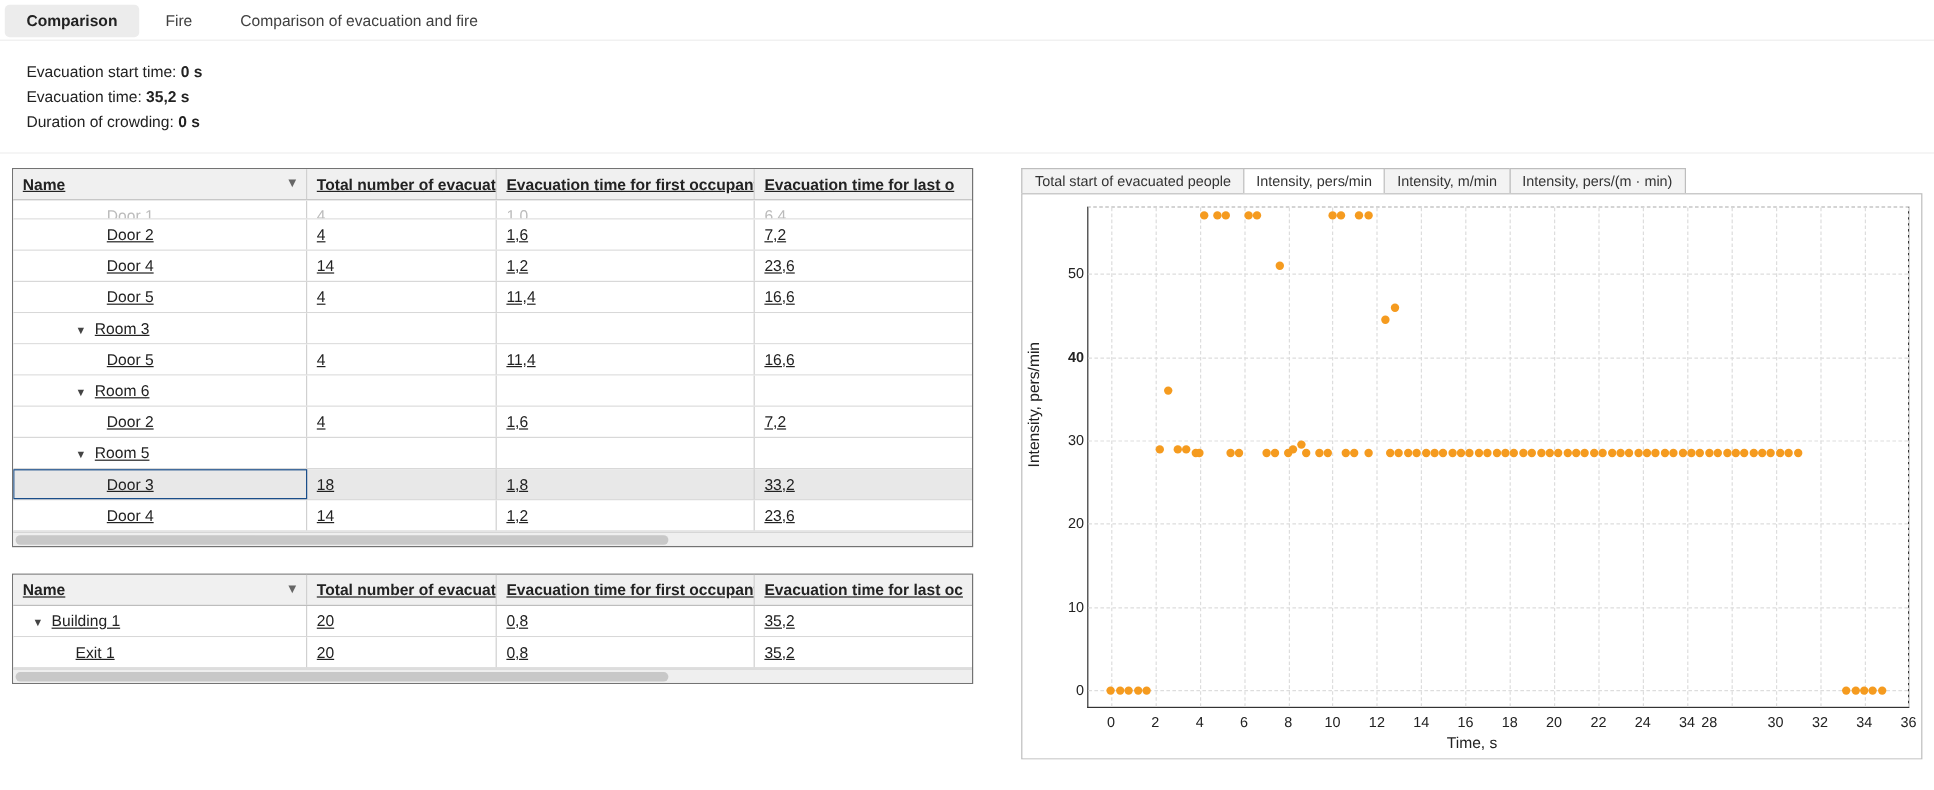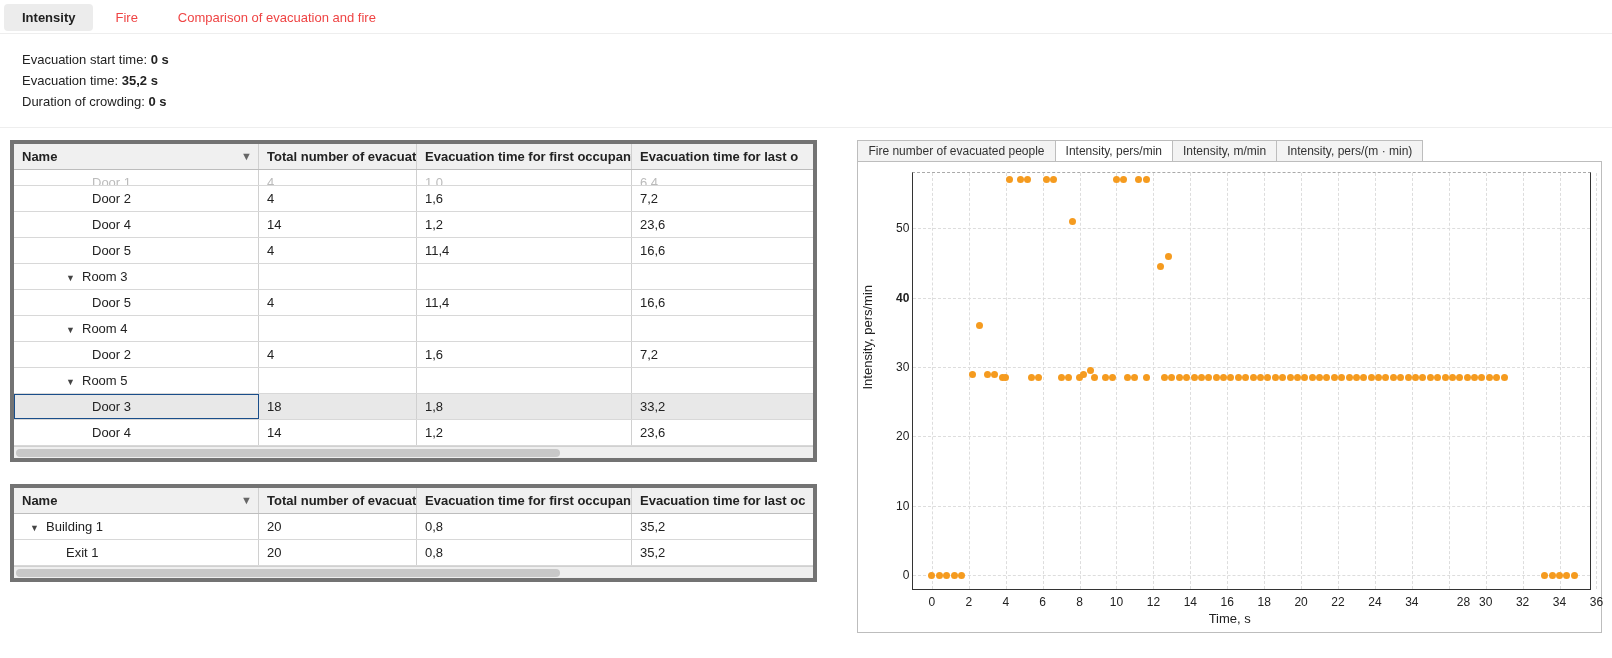--- a/index.html
+++ b/index.html
@@ -13,21 +13,21 @@
   
   .top-tabs {
     display: flex;
     gap: 4px;
     padding: 4px 4px 2px 4px;
     border-bottom: 1px solid #eee;
   }
   .top-tab {
     padding: 6px 18px;
     border-radius: 4px;
-    color: #ef4444;
+    color: #404040;
     cursor: pointer;
     font-size: 13px;
   }
   .top-tab.active {
     background: #ececec;
     color: #222;
     font-weight: 600;
   }
   
   .summary {
@@ -42,22 +42,23 @@
   .main {
     display: flex;
     gap: 40px;
     padding: 12px 10px 0 10px;
     align-items: flex-start;
   }
   .left { flex: 0 0 760px; display: flex; flex-direction: column; gap: 22px; }
   .right { flex: 1 1 auto; }
   
   .grid {
-    border: 4px solid #737373;
+    border: 1px solid #737373;
     position: relative;
+    text-decoration: underline;
   }
   .grid-header {
     display: flex;
     background: #f0f0f0;
     border-bottom: 1px solid #bdbdbd;
     font-weight: 600;
   }
   .grid-header .cell { position: relative; }
   .filter-glyph {
     position: absolute;
@@ -189,21 +190,21 @@
     width: 7px; height: 7px;
     margin-left: -3.5px; margin-top: -3.5px;
     border-radius: 50%;
     background: #f59b1f;
   }
 </style>
 </head>
 <body>
 
 <div class="top-tabs">
-  <div class="top-tab active">Intensity</div>
+  <div class="top-tab active">Comparison</div>
   <div class="top-tab">Fire</div>
   <div class="top-tab">Comparison of evacuation and fire</div>
 </div>
 
 <div class="summary">
   <div class="summary-col" id="summary-right">
       <div class="summary-line"><span>Evacuation start time: </span><b>0 s</b></div>
       <div class="summary-line"><span>Evacuation time: </span><b>35,2 s</b></div>
       <div class="summary-line"><span>Duration of crowding: </span><b>0 s</b></div>
     </div>
@@ -253,21 +254,21 @@
             <div class="cell col-first"></div>
             <div class="cell col-last"></div>
           </div>
           <div class="grid-row">
             <div class="cell col-name" style="padding-left: 78px;"><span>Door 5</span></div>
             <div class="cell col-total">4</div>
             <div class="cell col-first">11,4</div>
             <div class="cell col-last">16,6</div>
           </div>
           <div class="grid-row group">
-            <div class="cell col-name" style="padding-left: 52px;"><span class="toggle">▼</span><span>Room 4</span></div>
+            <div class="cell col-name" style="padding-left: 52px;"><span class="toggle">▼</span><span>Room 6</span></div>
             <div class="cell col-total"></div>
             <div class="cell col-first"></div>
             <div class="cell col-last"></div>
           </div>
           <div class="grid-row">
             <div class="cell col-name" style="padding-left: 78px;"><span>Door 2</span></div>
             <div class="cell col-total">4</div>
             <div class="cell col-first">1,6</div>
             <div class="cell col-last">7,2</div>
           </div>
@@ -321,21 +322,21 @@
         </div>
       <div class="hscroll">
           <div class="thumb"></div>
         </div>
     </div>
   </div>
 
   <div class="right">
     <div class="chart-panel">
       <div class="chart-tabs">
-        <div class="chart-tab">Fire number of evacuated people</div>
+        <div class="chart-tab">Total start of evacuated people</div>
         <div class="chart-tab active">Intensity, pers/min</div>
         <div class="chart-tab">Intensity, m/min</div>
         <div class="chart-tab">Intensity, pers/(m · min)</div>
       </div>
       <div class="chart-area">
         <div class="ylabel">Intensity, pers/min</div>
         <div class="plot" id="plot">
             <div class="gridline-h" style="top: 402.133px;"></div>
             <div class="ytick" style="top: 402.133px;">0</div>
             <div class="gridline-h" style="top: 332.8px;"></div>
@@ -370,21 +371,21 @@
             <div class="xtick" style="left: 350.73px;">18</div>
             <div class="gridline-v" style="left: 387.649px;"></div>
             <div class="xtick" style="left: 387.649px;">20</div>
             <div class="gridline-v" style="left: 424.568px;"></div>
             <div class="xtick" style="left: 424.568px;">22</div>
             <div class="gridline-v" style="left: 461.486px;"></div>
             <div class="xtick" style="left: 461.486px;">24</div>
             <div class="gridline-v" style="left: 498.405px;"></div>
             <div class="xtick" style="left: 498.405px;">34</div>
             <div class="gridline-v" style="left: 535.324px;"></div>
-            <div class="xtick" style="left: 550px;">28</div>
+            <div class="xtick" style="left: 517px;">28</div>
             <div class="gridline-v" style="left: 572.243px;"></div>
             <div class="xtick" style="left: 572.243px;">30</div>
             <div class="gridline-v" style="left: 609.162px;"></div>
             <div class="xtick" style="left: 609.162px;">32</div>
             <div class="gridline-v" style="left: 646.081px;"></div>
             <div class="xtick" style="left: 646.081px;">34</div>
             <div class="gridline-v" style="left: 683px;"></div>
             <div class="xtick" style="left: 683px;">36</div>
             <div class="point" style="left: 18.4595px; top: 402.133px; background: rgb(245, 155, 31);"></div>
             <div class="point" style="left: 25.8432px; top: 402.133px; background: rgb(245, 155, 31);"></div>

